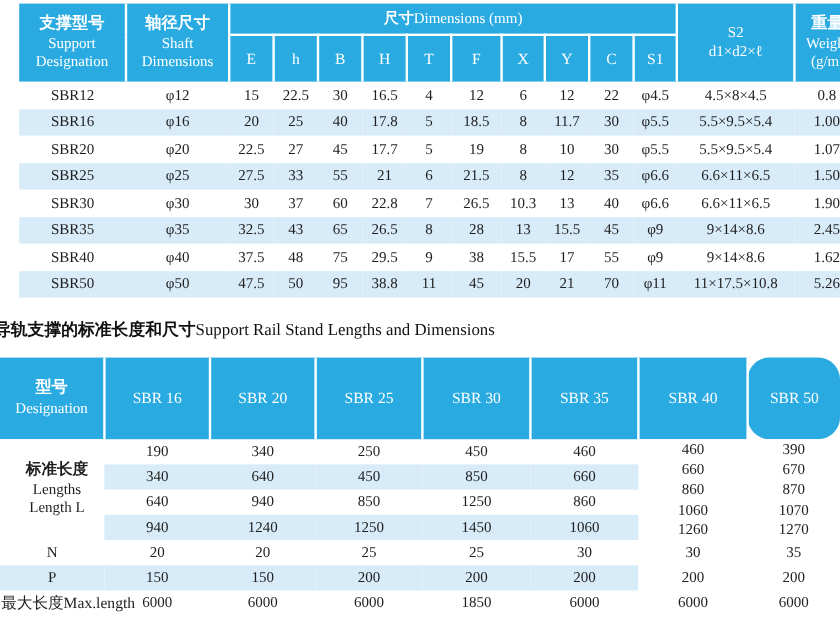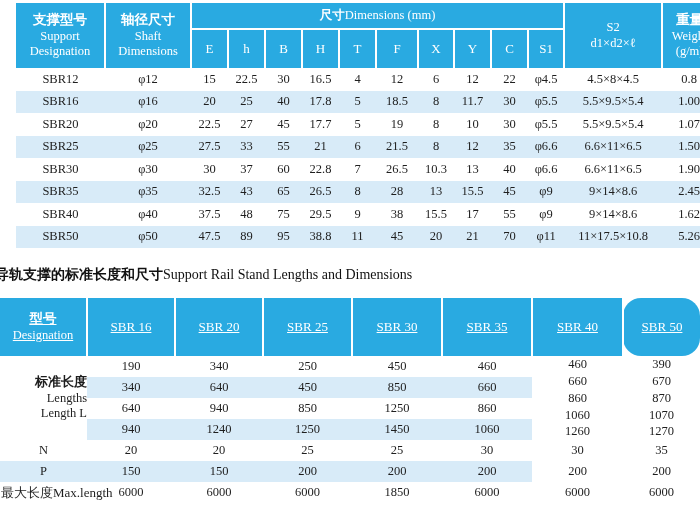--- a/index.html
+++ b/index.html
@@ -30,31 +30,31 @@
   
   .section-title{
     position:absolute;top:266px;left:-5px;width:705px;font-size:14px;
     white-space:nowrap;color:#111;
   }
   
   .t2{position:absolute;top:298px;left:0;width:700px;}
   .t2 th{
     background:#29aae1;color:#fff;font-weight:normal;text-align:center;
     vertical-align:middle;border-right:2px solid #fff;font-size:13px;
-    height:58px;padding:0;line-height:1.25;text-decoration:underline;
+    height:68px;padding:0;line-height:1.25;
   }
   .t2 th.last{border-right:none;border-radius:18px;}
   .t2 td{
     text-align:center;font-size:12.5px;height:21px;padding:0;
     vertical-align:middle;white-space:nowrap;
   }
   .t2 tr.stripe td{background:#d8ebf8;}
   .t2 tr.stripe td.plain{background:#fff;}
   .t2 td.std-label{
-    text-align:right;padding-left:8px;vertical-align:middle;background:#fff;
+    text-align:center;padding-left:8px;vertical-align:middle;background:#fff;
   }
   .t2 td.std-label .zh{font-size:13px;}
   .t2 td.multi{background:#fff;}
   .t2 td.multi .stack{
     display:flex;flex-direction:column;justify-content:space-around;
     height:84px;line-height:1;
   }
   .t2 td.max-label{
     text-align:left;padding-left:1px;overflow:visible;font-size:13px;
   }
@@ -225,21 +225,21 @@
         <td>17</td>
         <td>55</td>
         <td>φ9</td>
         <td>9×14×8.6</td>
         <td>1.62</td>
       </tr>
       <tr>
         <td>SBR50</td>
         <td>φ50</td>
         <td>47.5</td>
-        <td>89</td>
+        <td>50</td>
         <td>95</td>
         <td>38.8</td>
         <td>11</td>
         <td>45</td>
         <td>20</td>
         <td>21</td>
         <td>70</td>
         <td>φ11</td>
         <td>11×17.5×10.8</td>
         <td>5.26</td>

